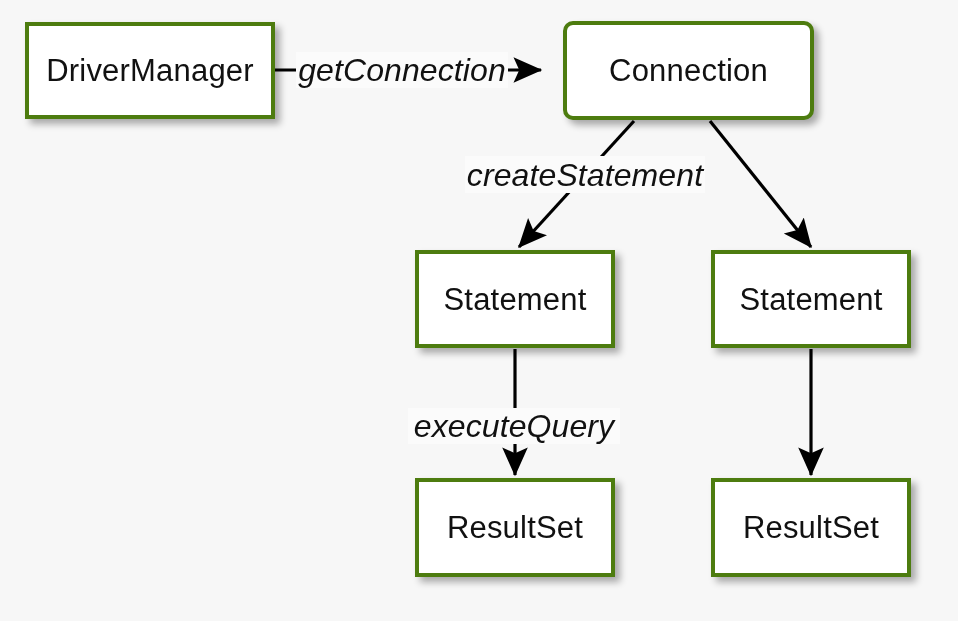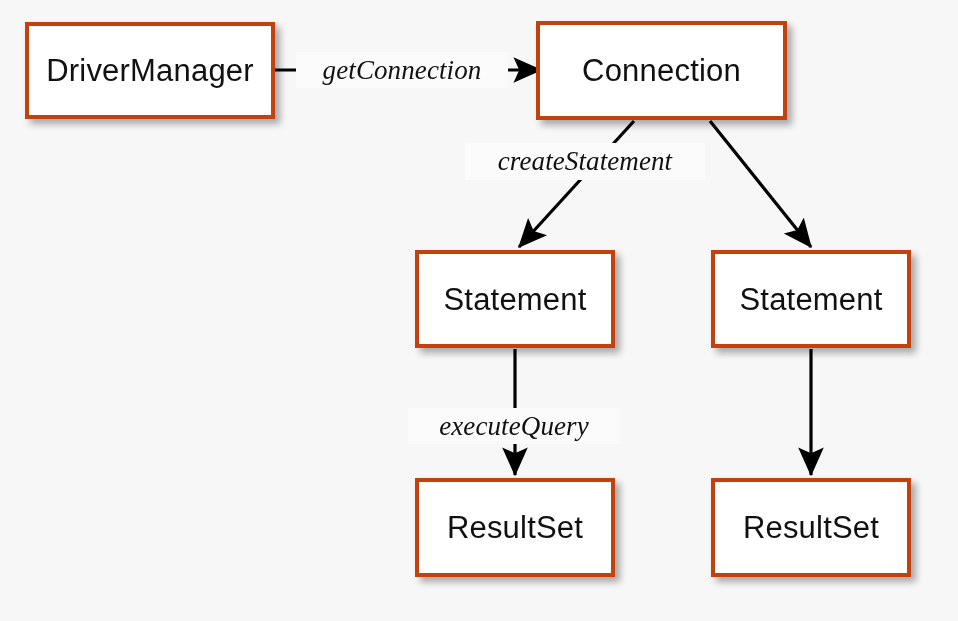--- a/index.html
+++ b/index.html
@@ -28,21 +28,21 @@
     width: 958px;
     height: 621px;
     z-index: 1;
   }
   
   .node {
     position: absolute;
     z-index: 3;
     box-sizing: border-box;
     background: #ffffff;
-    border: 4px solid #c2410c;
+    border: 4px solid #4d7c0f;
     box-shadow: 5px 5px 7px rgba(0,0,0,0.32);
     display: flex;
     align-items: center;
     justify-content: center;
   }
   .node-label {
     font-family: "Liberation Sans", sans-serif;
     font-size: 31px;
     font-weight: 400;
     color: #111111;
@@ -54,24 +54,24 @@
   .edge-label {
     position: absolute;
     z-index: 4;
     background: #fbfbfb;
     display: flex;
     align-items: center;
     justify-content: center;
     box-sizing: border-box;
   }
   .edge-label-text {
-    font-family: Liberation Serif, serif;
+    font-family: Liberation Sans, sans-serif;
     font-style: italic;
     font-weight: 400;
-    font-size: 27px;
+    font-size: 32px;
     color: #111111;
     white-space: nowrap;
     line-height: 1;
     letter-spacing: 0.1px;
   }
 </style>
 </head>
 <body>
 
 <div id="diagram-root">
@@ -91,21 +91,21 @@
 
     <line x1="515" y1="349" x2="515" y2="475" stroke="#000000" stroke-width="3.2" marker-end="url(#arrowhead)"></line>
 
     <line x1="811" y1="349" x2="811" y2="475" stroke="#000000" stroke-width="3.2" marker-end="url(#arrowhead)"></line>
   </svg>
 
   <div class="node" style="left:25px; top:22px; width:250px; height:97px;">
     <span class="node-label">DriverManager</span>
   </div>
 
-  <div class="node" style="left:536px; top:21px; width:251px; height:99px;">
+  <div class="node" style="left:563px; top:21px; width:251px; height:99px;border-radius:10px;">
     <span class="node-label">Connection</span>
   </div>
 
   <div class="node" style="left:415px; top:250px; width:200px; height:98px;">
     <span class="node-label">Statement</span>
   </div>
 
   <div class="node" style="left:711px; top:250px; width:200px; height:98px;">
     <span class="node-label">Statement</span>
   </div>
@@ -115,21 +115,21 @@
   </div>
 
   <div class="node" style="left:711px; top:478px; width:200px; height:99px;">
     <span class="node-label">ResultSet</span>
   </div>
 
   <div class="edge-label" style="left:296px; top:52px; width:212px; height:36px;">
     <span class="edge-label-text">getConnection</span>
   </div>
 
-  <div class="edge-label" style="left:465px; top:143px; width:240px; height:37px;">
+  <div class="edge-label" style="left:465px; top:156px; width:240px; height:37px;">
     <span class="edge-label-text">createStatement</span>
   </div>
 
   <div class="edge-label" style="left:408px; top:408px; width:212px; height:36px;">
     <span class="edge-label-text">executeQuery</span>
   </div>
 
 </div>
 
 </body></html>

